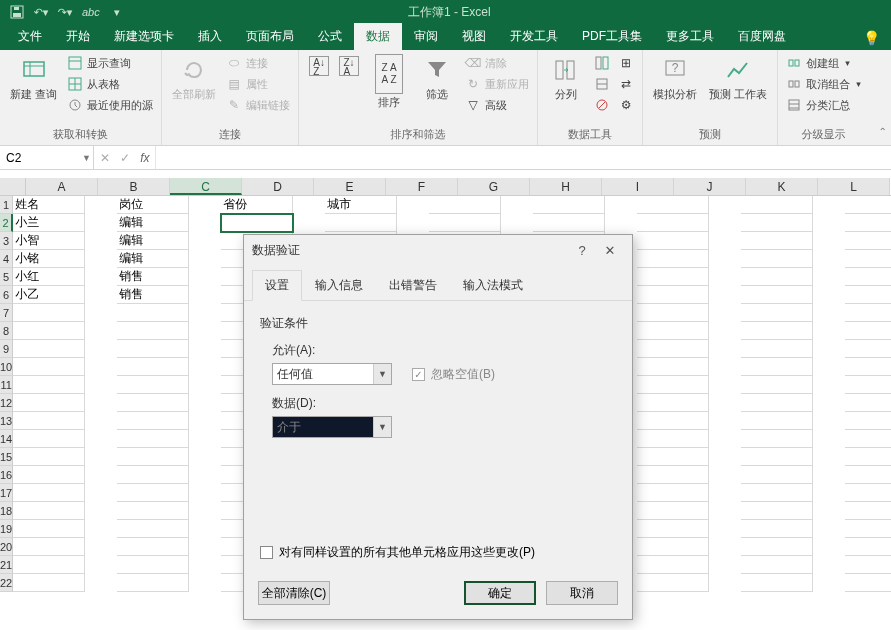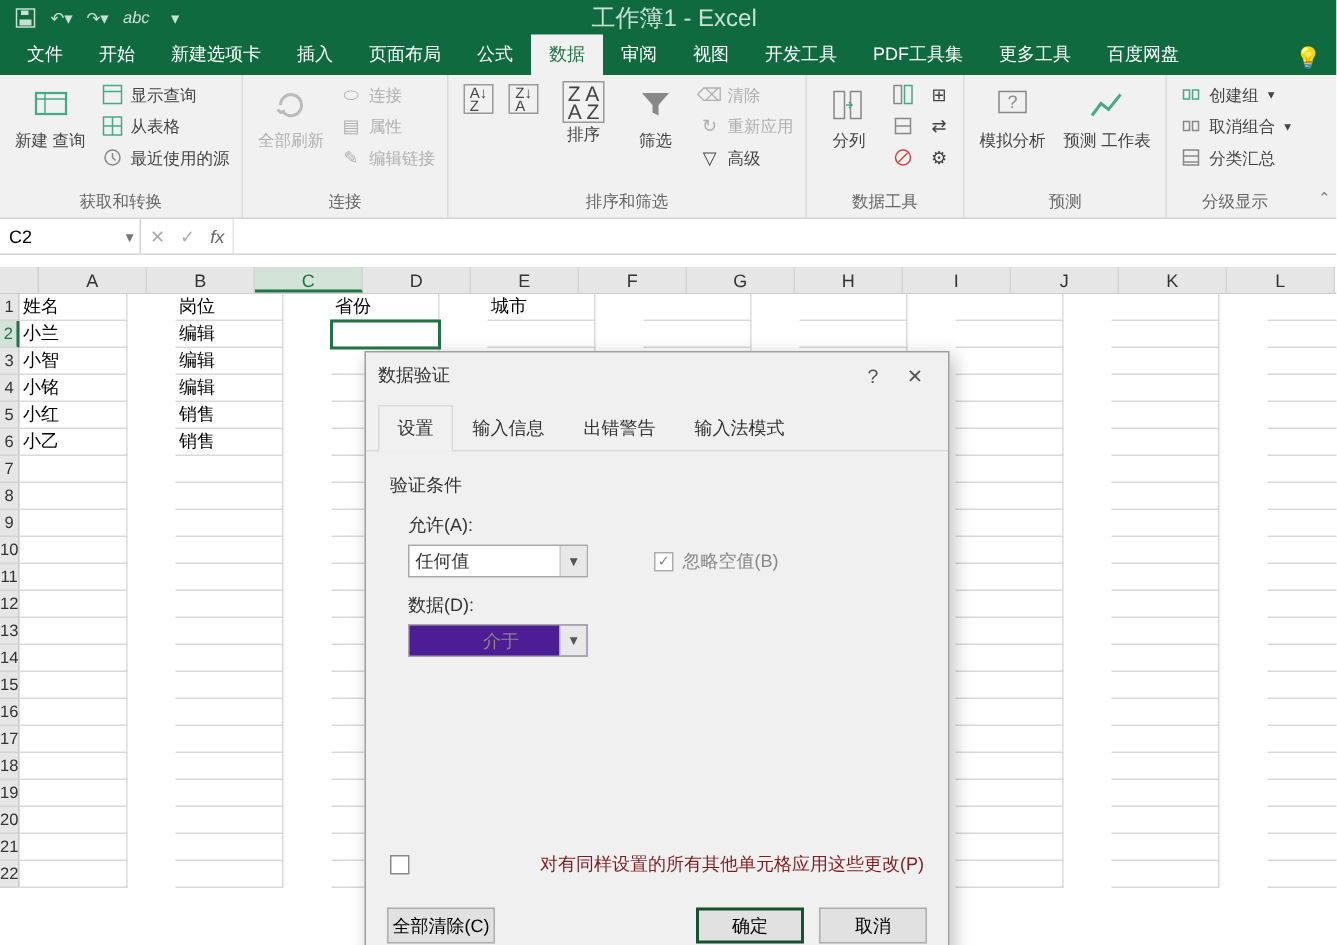--- a/index.html
+++ b/index.html
@@ -2,21 +2,21 @@
 <html><head>
 <meta charset="utf-8">
 <style>
 * { box-sizing: border-box; margin: 0; padding: 0; font-family: "Microsoft YaHei", "Segoe UI", sans-serif; }
 body { background: #fff; width: 891px; height: 630px; overflow: hidden; position: relative; font-size: 12px; }
 
 
 .titlebar { background: #0f6b3f; height: 24px; display: flex; align-items: center; color: #fff; }
 .titlebar .qat { display: flex; gap: 2px; padding-left: 6px; }
 .titlebar .qat-btn { width: 22px; height: 20px; display: flex; align-items: center; justify-content: center; color: #c8e0d0; font-size: 11px; }
-.titlebar .title { flex: 1; text-align: center; color: #c8e0d0; font-size: 16px; }
+.titlebar .title { flex: 1; text-align: center; color: #c8e0d0; font-size: 12px; }
 
 
 .tabs { background: #0f6b3f; height: 26px; display: flex; align-items: flex-end; padding-left: 6px; }
 .tab { color: #fff; padding: 5px 12px 5px; font-size: 12px; cursor: pointer; }
 .tab.active { background: #f1f1f1; color: #217346; }
 .tabs .bulb { margin-left: auto; margin-right: 10px; color: #fff; font-size: 14px; padding-bottom: 4px; }
 
 
 .ribbon { background: #f1f1f1; border-bottom: 1px solid #d4d4d4; height: 96px; display: flex; }
 .rgroup { border-right: 1px solid #dcdcdc; display: flex; flex-direction: column; padding: 2px 6px 0; }
@@ -63,25 +63,25 @@
 .dlg-title { height: 30px; display: flex; align-items: center; padding: 0 8px; font-size: 12px; color: #333; }
 .dlg-title .sp { flex: 1; }
 .dlg-title .wbtn { width: 28px; text-align: center; color: #555; font-size: 13px; cursor: pointer;}
 .dlg-tabs { display: flex; background: #f0f0f0; padding: 0 8px; border-bottom: 1px solid #d9d9d9; margin-top: 4px;}
 .dlg-tab { padding: 6px 12px; font-size: 12px; color: #333; border: 1px solid transparent; cursor: pointer; position: relative; top: 1px;}
 .dlg-tab.active { background: #f0f0f0; border: 1px solid #d9d9d9; border-bottom: 1px solid #f0f0f0; }
 .dlg-body { padding: 14px 16px 10px; font-size: 12px; color: #333; }
 .dlg-body .grp { margin-bottom: 10px; }
 .dlg-body label { display: block; margin-bottom: 4px; }
 .combo { display: inline-flex; width: 120px; height: 22px; border: 1px solid #a7a7a7; background: #fff; align-items: center; padding-left: 4px; position: relative;}
-.combo.dis { background: #4c1d95; color: #888; justify-content: center;}
+.combo.dis { background: #0f172a; color: #888;}
 .combo .ar { position: absolute; right: 0; width: 18px; height: 100%; border-left: 1px solid #ccc; background:#e8e8e8; display:flex; align-items:center; justify-content:center; font-size:9px; color:#555;}
 .chk { display: inline-flex; align-items: center; gap: 6px; color: #888; margin-left: 20px; }
 .chk .box { width: 13px; height: 13px; border: 1px solid #aaa; background: #fff; display:flex; align-items:center; justify-content:center; font-size:10px; color:#888;}
-.chk2 { display: flex; align-items: center; gap: 6px; color: #7f1d1d; margin-top: 40px; justify-content: space-between;}
+.chk2 { display: flex; align-items: center; gap: 6px; color: #000000; margin-top: 16px;}
 .chk2 .box { width: 13px; height: 13px; border: 1px solid #888; background: #fff; }
 .dlg-btns { display: flex; padding: 10px 14px 14px; gap: 10px; }
 .dlg-btns .sp { flex: 1; }
 .dlg-btn { min-width: 72px; height: 24px; border: 1px solid #adadad; background: #e1e1e1; font-size: 12px; cursor: pointer; }
 .dlg-btn.primary { border: 2px solid #14532d; }
 svg { display:block; }
 </style>
 </head>
 <body>
 
@@ -202,21 +202,21 @@
     <div class="top">
       <div class="stack" style="flex-direction:row;gap:2px;">
         <div class="big-btn" style="min-width:26px;">
             <div class="ic" style="width:20px;height:20px;border:1px solid #999;font-size:10px;line-height:9px;padding-top:1px;">A↓<br>Z</div>
           </div>
         <div class="big-btn" style="min-width:26px;">
             <div class="ic" style="width:20px;height:20px;border:1px solid #999;font-size:10px;line-height:9px;padding-top:1px;">Z↓<br>A</div>
           </div>
       </div>
       <div class="big-btn">
-        <div class="ic" style="border:1px solid #999;width:28px;height:28px;font-size:14px;line-height:12px;">Z A<br>A Z</div>
+        <div class="ic" style="border:1px solid #999;width:28px;height:40px;font-size:10px;line-height:12px;">Z A<br>A Z</div>
         <div class="lbl">排序</div>
       </div>
       <div class="big-btn">
         <div class="ic">
             <svg width="26" height="26" viewBox="0 0 26 26">
               <path d="M4 5 h18 l-7 8 v7 l-4 -2 v-5 z" fill="#888"></path>
             </svg>
           </div>
         <div class="lbl">筛选</div>
       </div>
@@ -733,21 +733,21 @@
   <div class="dlg-tabs">
     <div class="dlg-tab active">设置</div>
     <div class="dlg-tab">输入信息</div>
     <div class="dlg-tab">出错警告</div>
     <div class="dlg-tab">输入法模式</div>
   </div>
   <div class="dlg-body">
     <div style="margin-bottom:10px;">验证条件</div>
     <div class="grp" style="padding-left:12px;">
       <label>允许(A):</label>
-      <div style="display:flex;align-items:center;gap:24px;">
+      <div style="display:flex;align-items:center;">
         <div class="combo">
           <span>任何值</span>
           <div class="ar">▼</div>
         </div>
         <div class="chk">
           <div class="box">✓</div>
             <span>忽略空值(B)</span>
         </div>
       </div>
     </div>

